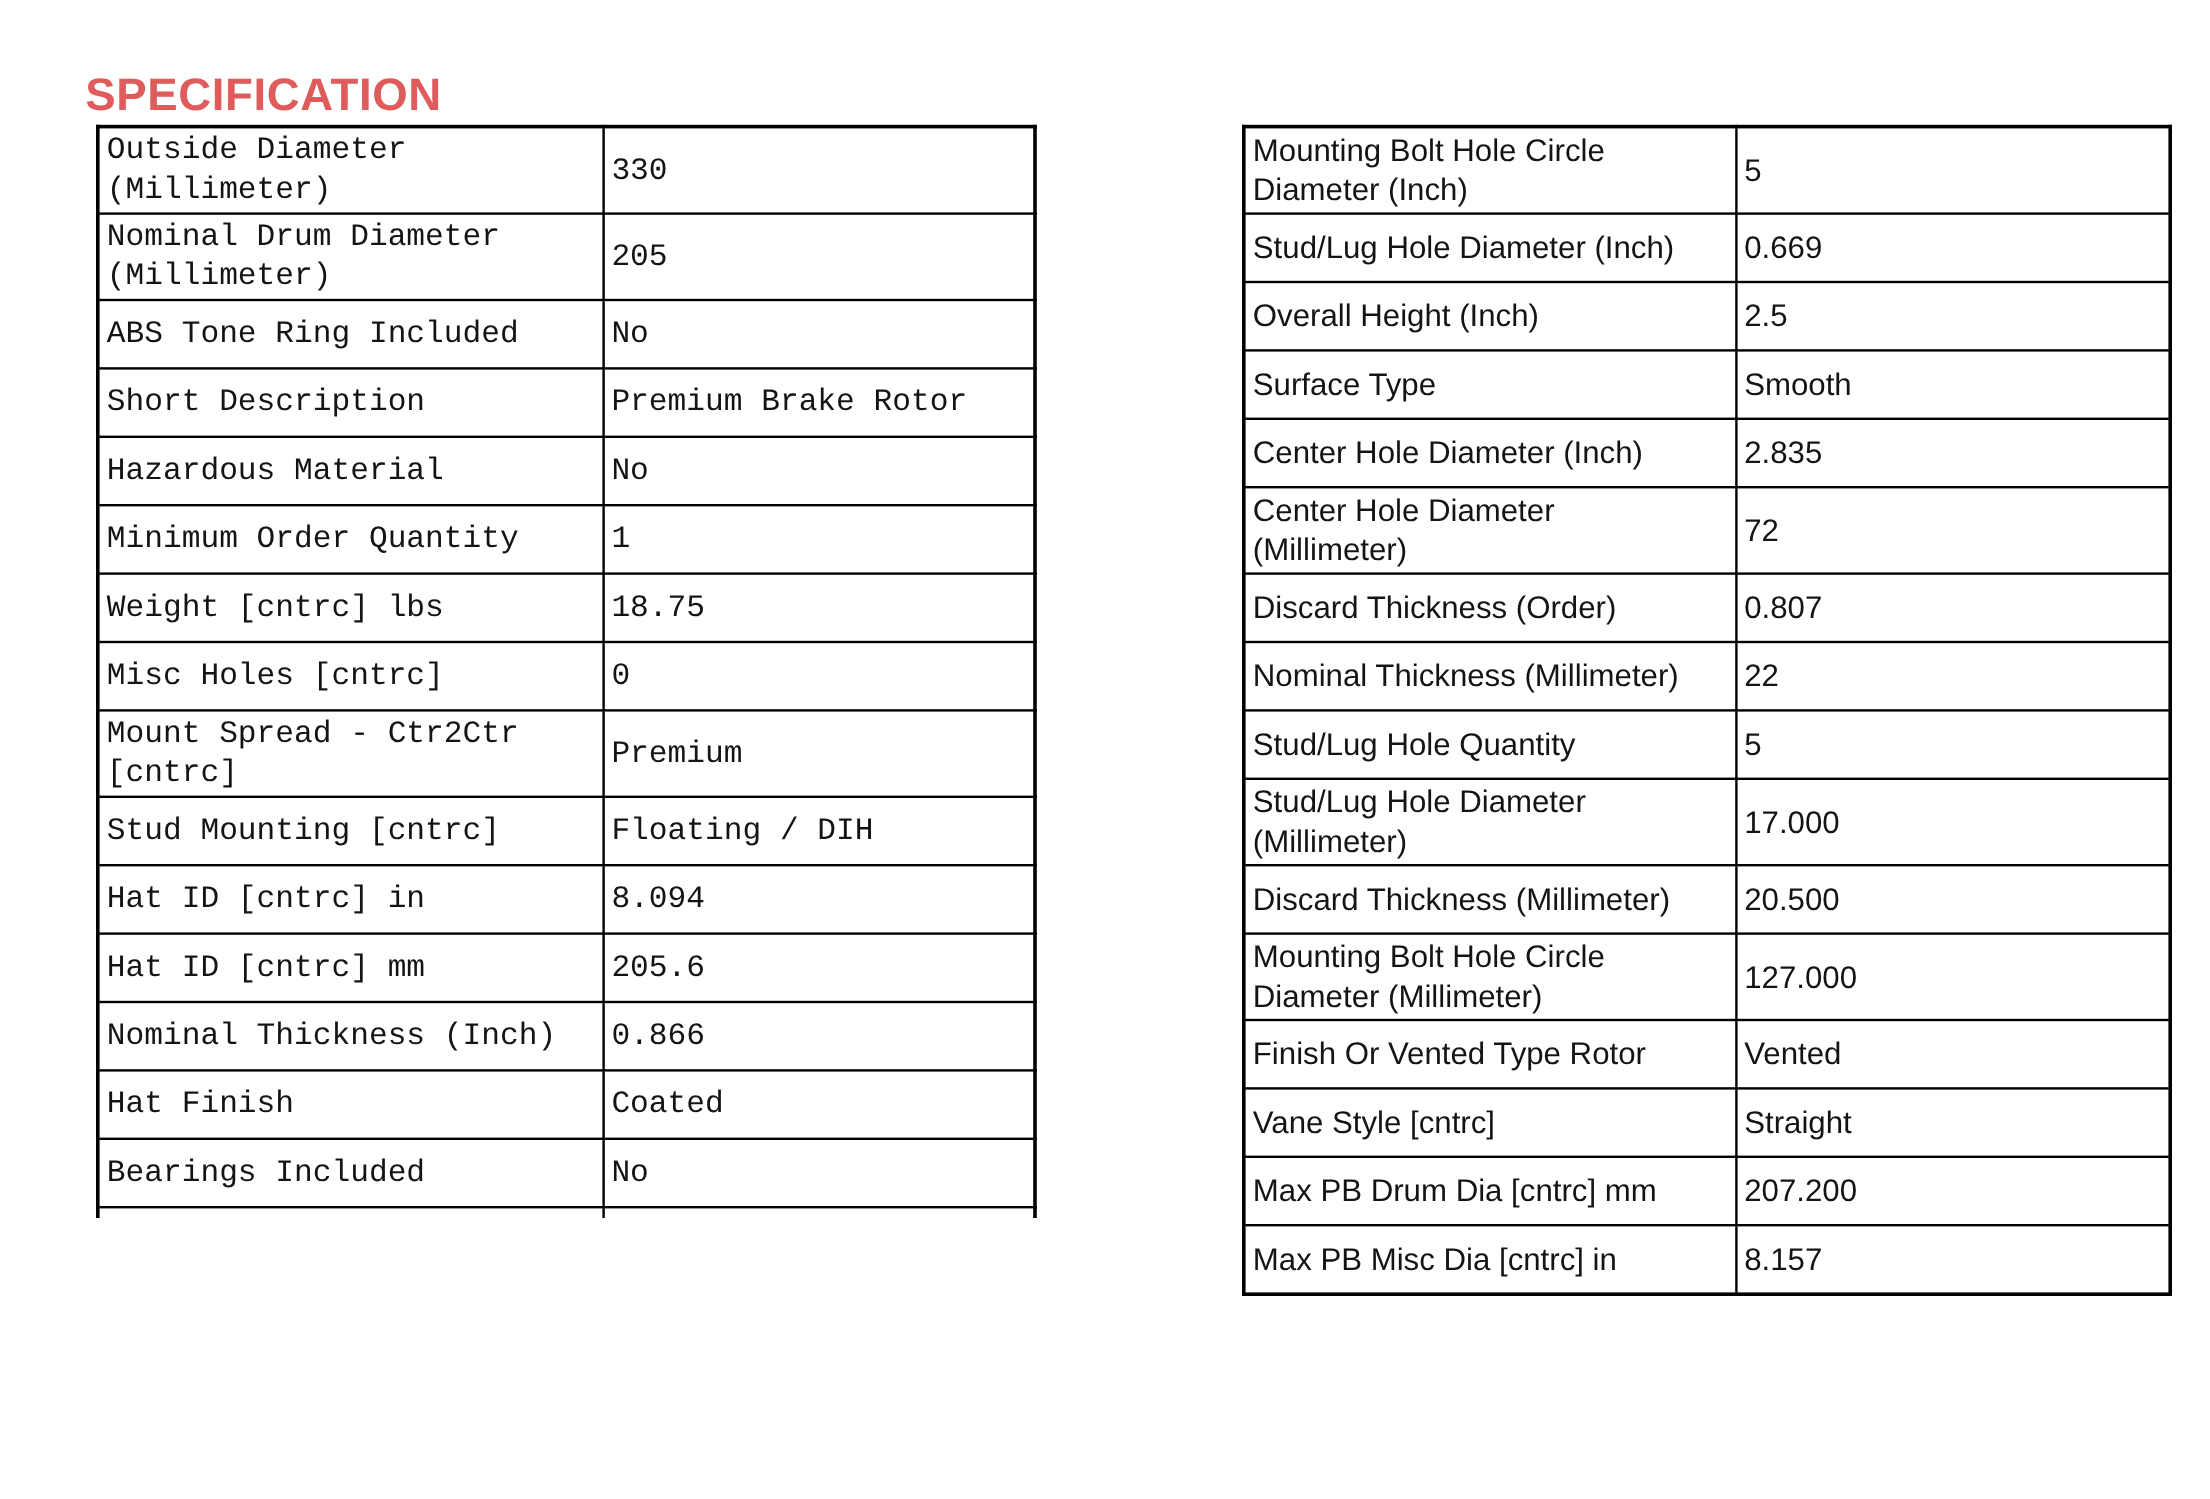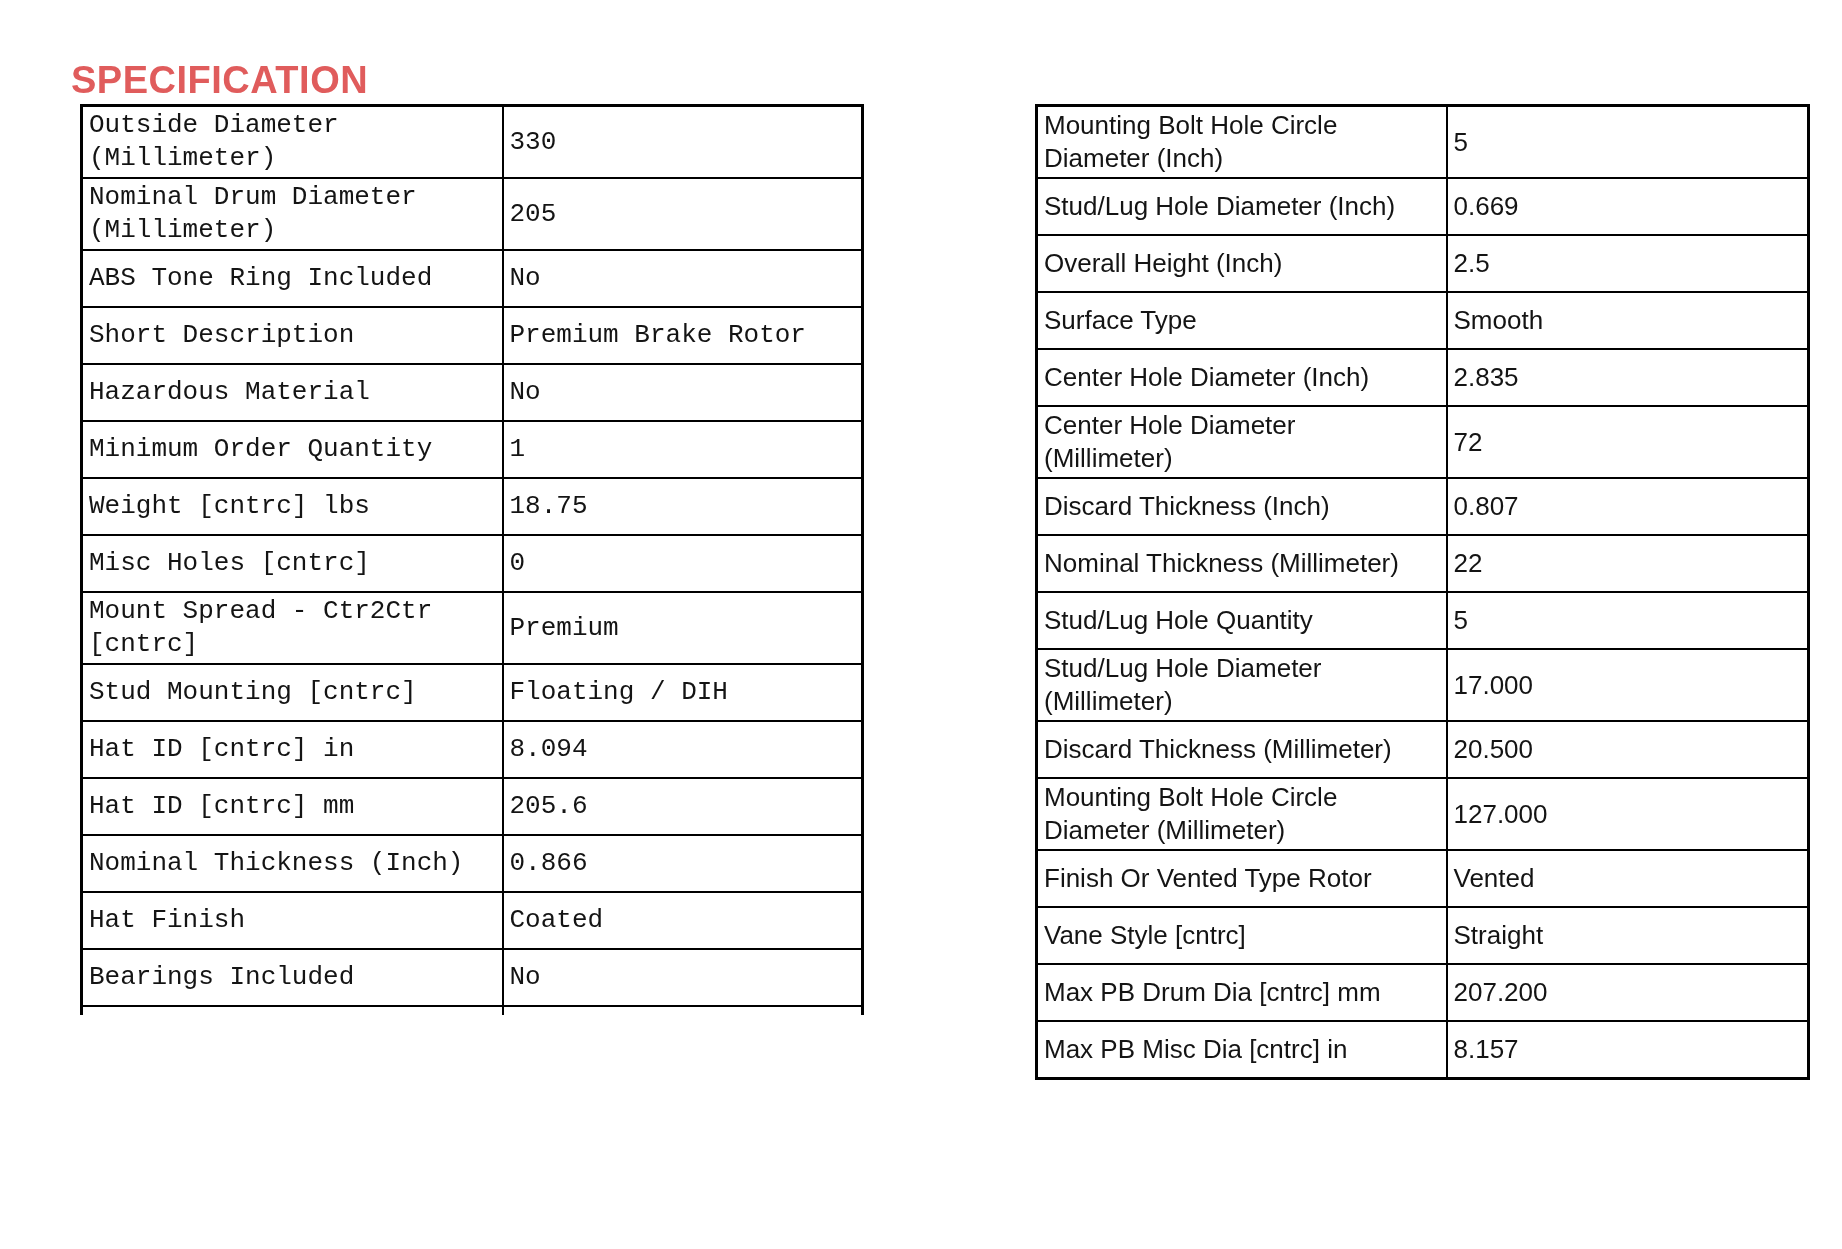--- a/index.html
+++ b/index.html
@@ -181,21 +181,21 @@
       </tr>
 
       <tr>
         <td class="label-cell">Center Hole Diameter
 (Millimeter)</td>
         <td class="value-cell">72</td>
       </tr>
 
 
       <tr>
-        <td class="label-cell">Discard Thickness (Inch)</td>
+        <td class="label-cell">Discard Thickness (Order)</td>
         <td class="value-cell">0.807</td>
       </tr>
 
       <tr>
         <td class="label-cell">Nominal Thickness (Millimeter)</td>
         <td class="value-cell">22</td>
       </tr>
 
       <tr>
         <td class="label-cell">Stud/Lug Hole Quantity</td>

